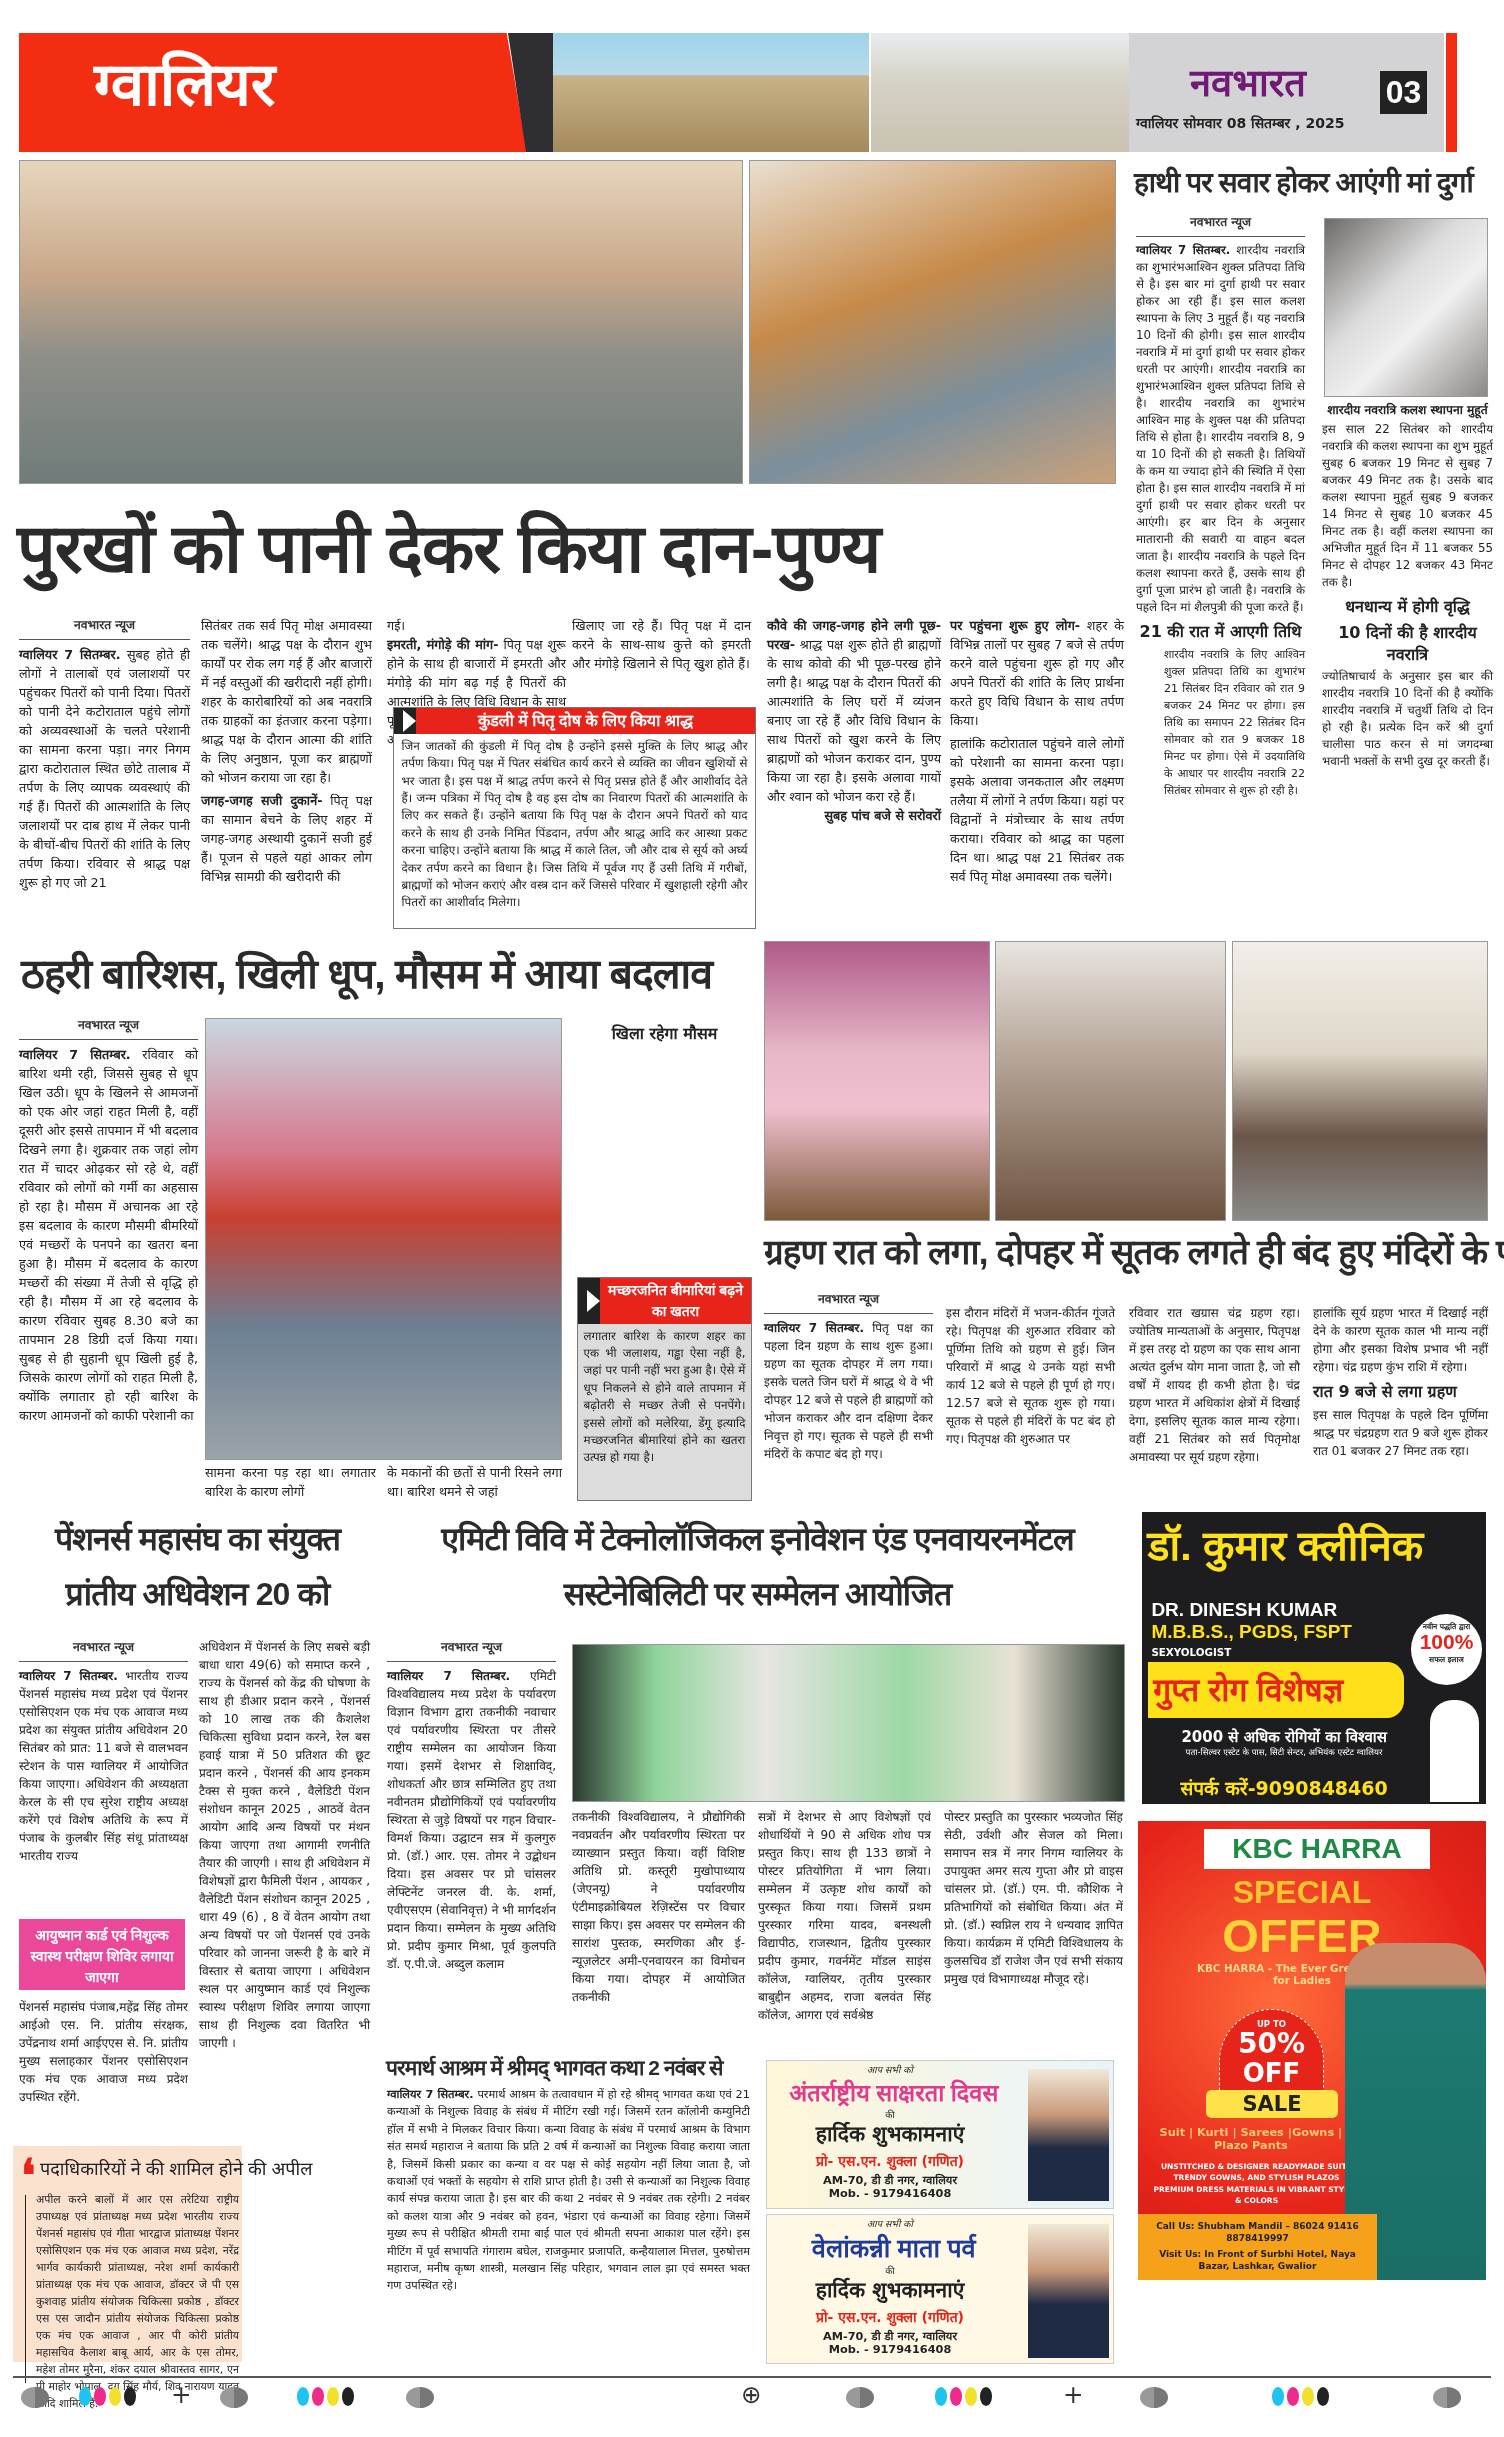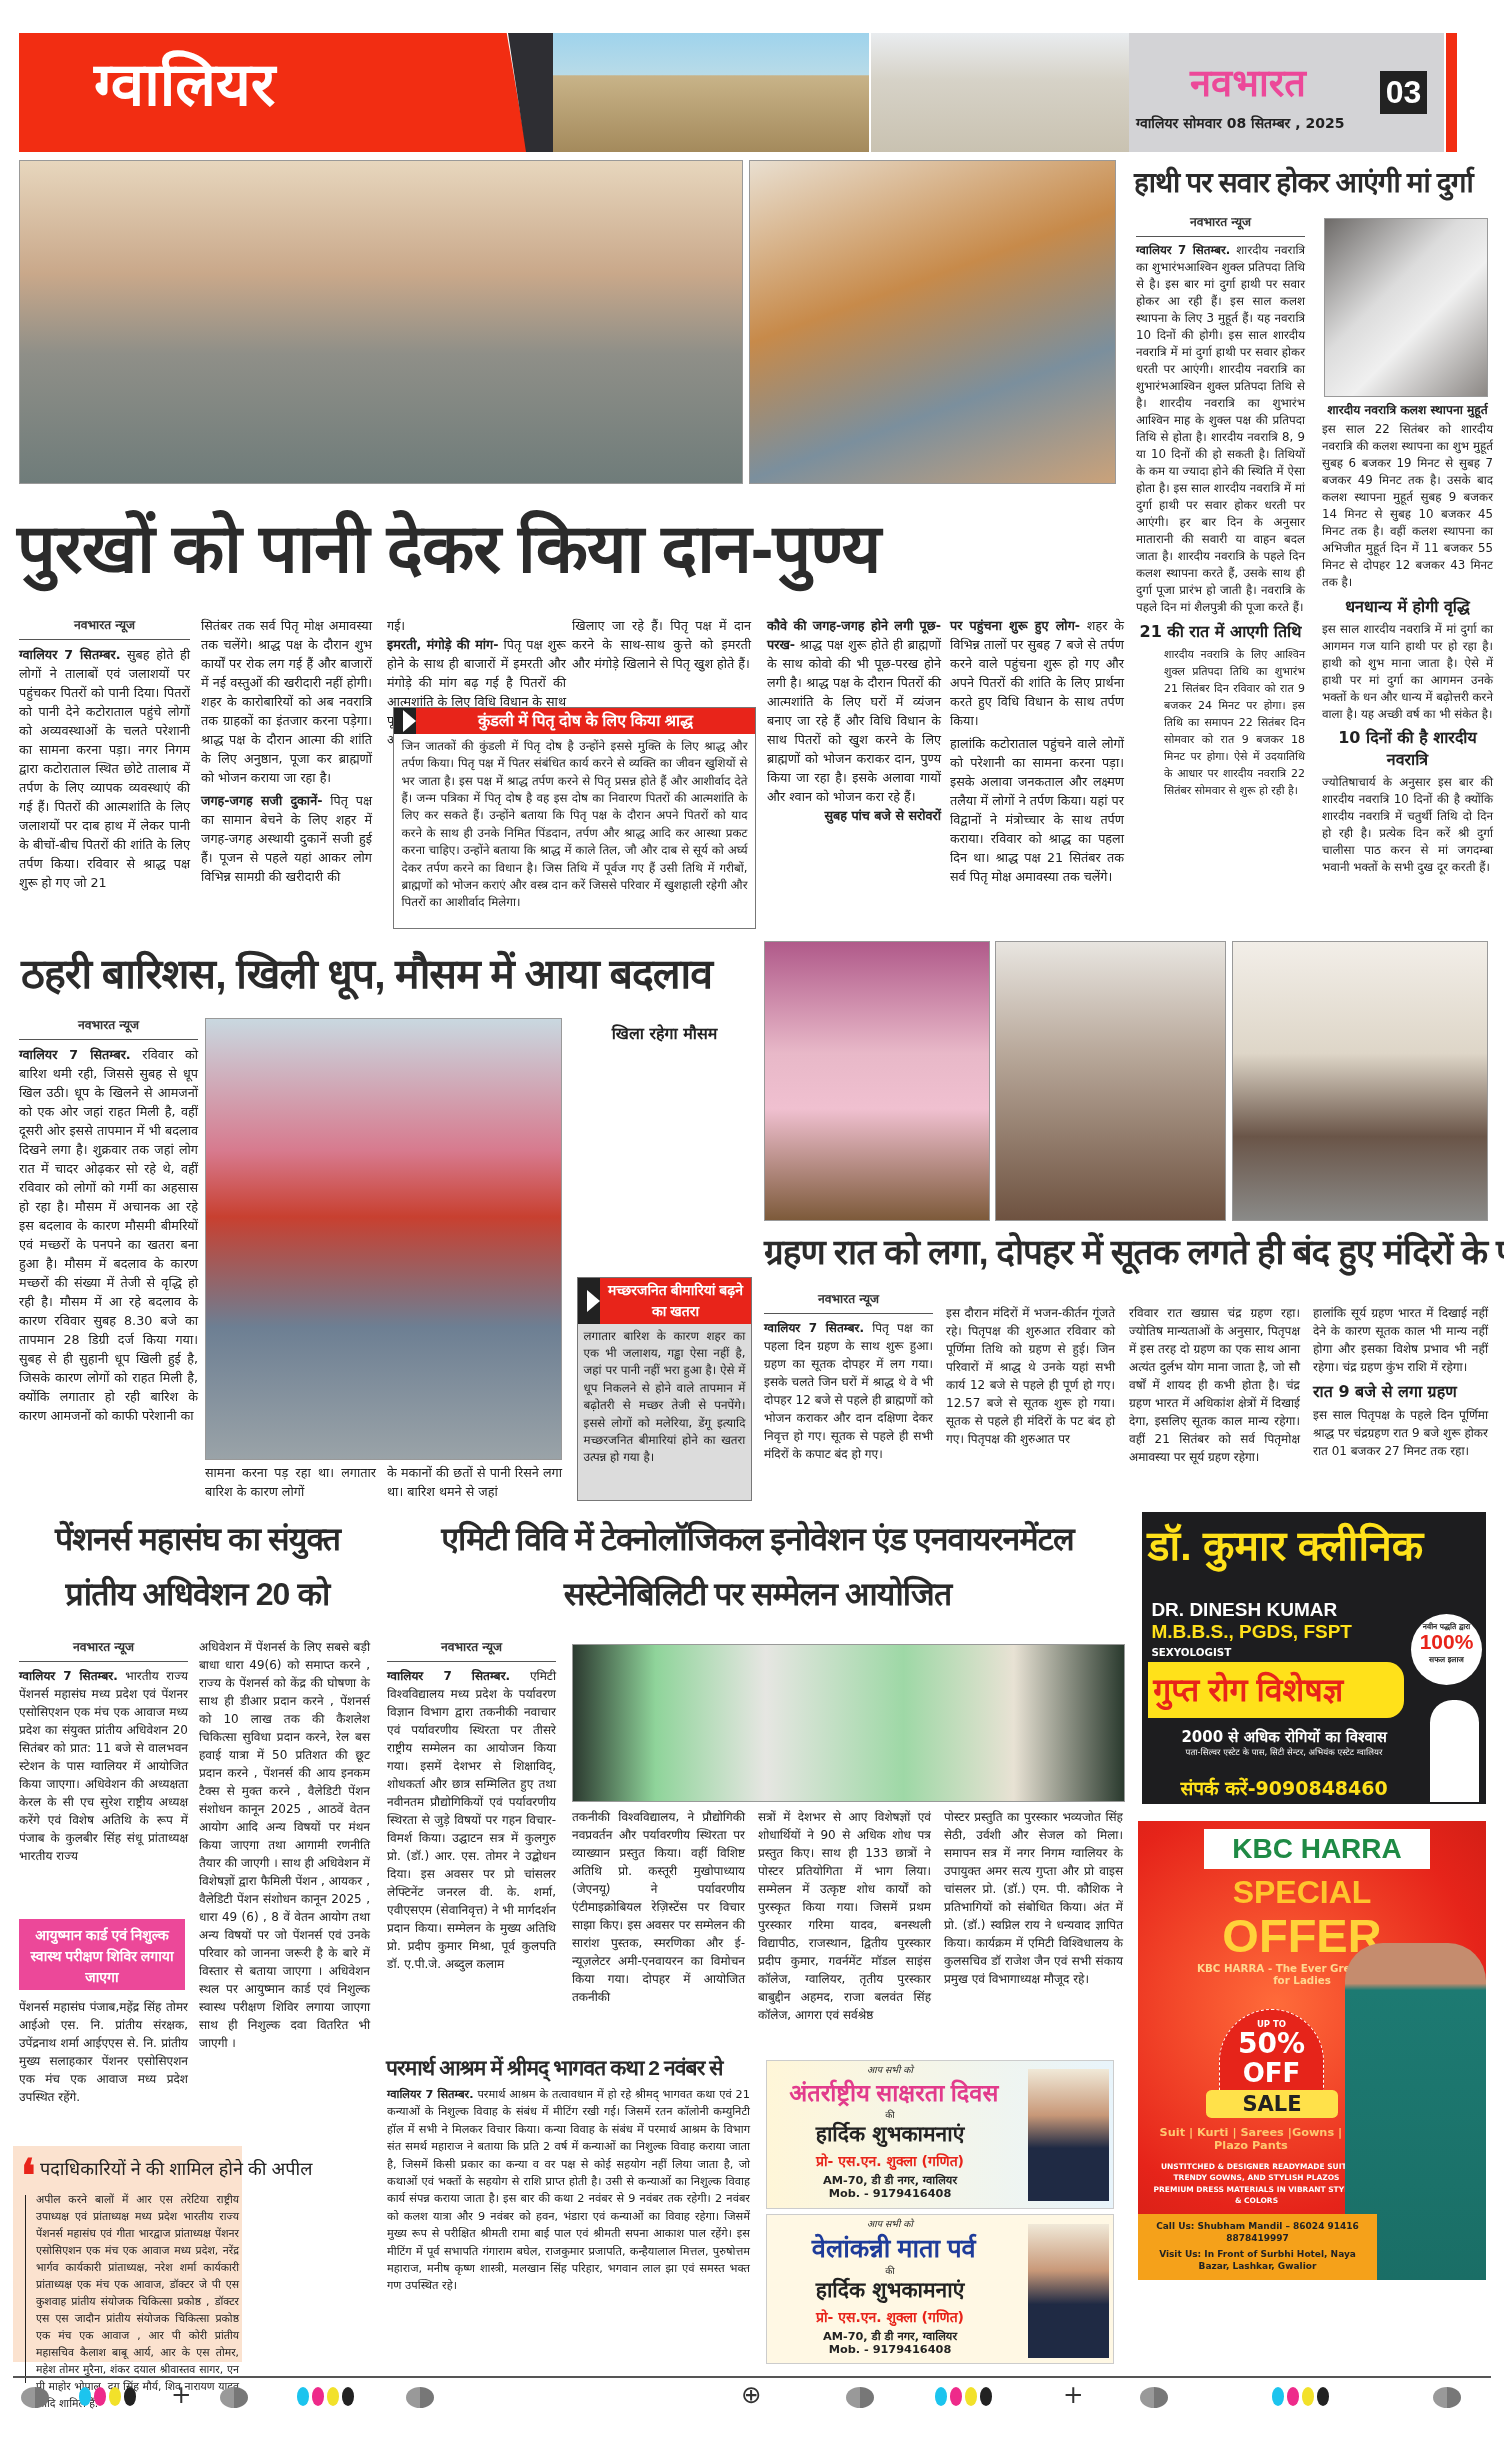--- a/index.html
+++ b/index.html
@@ -15,21 +15,21 @@
   .photo { background: linear-gradient(135deg,#8aa0a8,#b9b0a0 40%,#7b8d96); border: 0.9px solid #999; }
 
   
   #mast-red { left: 19px; top: 33px; width: 508px; height: 119px; background: #f22d12; clip-path: polygon(0 0, 96% 0, 100% 100%, 0 100%); }
   #mast-dark { left: 508px; top: 33px; width: 45px; height: 119px; background: #2e2e33; clip-path: polygon(0 0,100% 0,100% 100%,40% 100%); }
   #mast-title { left: 94px; top: 41px; font-size: 60px; color: #fff; font-weight: 700; font-family: "Liberation Sans", sans-serif; }
   #fort1 { left: 553px; top: 33px; width: 316px; height: 119px; background: linear-gradient(180deg,#9fd3ec 0%,#b8dbe8 35%,#c8b388 36%,#a48a5c 100%); }
   #fort2 { left: 871px; top: 33px; width: 258px; height: 119px; background: linear-gradient(180deg,#e9ecef 0%,#d6d2c7 40%,#c9c2b1 100%); }
   #mast-grey { left: 1129px; top: 33px; width: 315px; height: 119px; background: #d3d3d6; }
   #mast-redbar { left: 1446px; top: 33px; width: 11.3px; height: 119px; background: #f22d12; }
-  #paper-name { left: 1190px; top: 55px; font-size: 38px; font-weight: 700; font-family: "Liberation Sans", sans-serif; color: #ec4899; }
+  #paper-name { left: 1190px; top: 55px; font-size: 38px; font-weight: 700; font-family: "Liberation Sans", sans-serif; color: #701a75; }
   #page-no { left: 1380px; top: 71px; width: 47px; height: 43px; background: #222; color: #fff; font-size: 32px; font-weight: 700; text-align: center; line-height: 43px; font-family: "Liberation Sans", sans-serif; }
   #dateline { left: 1136px; top: 113px; font-size: 14px; font-weight: 700; color: #222; }
 
   .ybox { border: 0.9px solid #777; background: #fff; }
   .redhead { background: #e8241a; color: #fff; font-weight: 700; text-align: center; font-family: "Liberation Sans", sans-serif; position: relative; border-left: 22.6px solid #222; }
   .redhead::before { content: ""; position: absolute; left: -13px; top: 50%; transform: translateY(-50%); border-left: 13px solid #fff; border-top: 11.3px solid transparent; border-bottom: 11.3px solid transparent; }
 
   .regmark { position: absolute; top: 2387px; width: 28px; height: 21px; border-radius: 50%; background: linear-gradient(90deg,#999 50%,#777 50%); }
   .cmyk { position: absolute; top: 2387px; display: flex; gap: 2.8px; }
   .cmyk span { width: 12.2px; height: 19px; border-radius: 50%; display: inline-block; }
@@ -60,21 +60,20 @@
     <span>शारदीय नवरात्रि का शुभारंभआश्विन शुक्ल प्रतिपदा तिथि से है। इस बार मां दुर्गा हाथी पर सवार होकर आ रही हैं। इस साल कलश स्थापना के लिए 3 मुहूर्त हैं। यह नवरात्रि 10 दिनों की होगी। इस साल शारदीय नवरात्रि में मां दुर्गा हाथी पर सवार होकर धरती पर आएंगी। शारदीय नवरात्रि का शुभारंभआश्विन शुक्ल प्रतिपदा तिथि से है। शारदीय नवरात्रि का शुभारंभ आश्विन माह के शुक्ल पक्ष की प्रतिपदा तिथि से होता है। शारदीय नवरात्रि 8, 9 या 10 दिनों की हो सकती है। तिथियों के कम या ज्यादा होने की स्थिति में ऐसा होता है। इस साल शारदीय नवरात्रि में मां दुर्गा हाथी पर सवार होकर धरती पर आएंगी। हर बार दिन के अनुसार मातारानी की सवारी या वाहन बदल जाता है। शारदीय नवरात्रि के पहले दिन कलश स्थापना करते हैं, उसके साथ ही दुर्गा पूजा प्रारंभ हो जाती है। नवरात्रि के पहले दिन मां शैलपुत्री की पूजा करते हैं।</span>
   </div>
   <div class="sub">21 की रात में आएगी तिथि</div>
   <div class="col" style="font-size:11px;line-height:17px;margin-left:28px;">शारदीय नवरात्रि के लिए आश्विन शुक्ल प्रतिपदा तिथि का शुभारंभ 21 सितंबर दिन रविवार को रात 9 बजकर 24 मिनट पर होगा। इस तिथि का समापन 22 सितंबर दिन सोमवार को रात 9 बजकर 18 मिनट पर होगा। ऐसे में उदयातिथि के आधार पर शारदीय नवरात्रि 22 सितंबर सोमवार से शुरू हो रही है।</div>
 </div>
 <div class="abs photo" style="left:1324px;top:218px;width:164px;height:179px;background:linear-gradient(135deg,#6d6a68,#dcdcdc 40%,#f0f0f0 60%,#8c8885);"></div>
 <div class="abs" style="left:1320px;top:401px;width:175px;font-size:12.2px;font-weight:700;text-align:center;">शारदीय नवरात्रि कलश स्थापना मुहूर्त</div>
 <div class="abs" style="left:1322px;top:421px;width:171px;">
   <div class="col" style="font-size:11.8px;line-height:17px;">इस साल 22 सितंबर को शारदीय नवरात्रि की कलश स्थापना का शुभ मुहूर्त सुबह 6 बजकर 19 मिनट से सुबह 7 बजकर 49 मिनट तक है। उसके बाद कलश स्थापना मुहूर्त सुबह 9 बजकर 14 मिनट से सुबह 10 बजकर 45 मिनट तक है। वहीं कलश स्थापना का अभिजीत मुहूर्त दिन में 11 बजकर 55 मिनट से दोपहर 12 बजकर 43 मिनट तक है।</div>
   <div class="sub">धनधान्य में होगी वृद्धि</div>
-  <div class="col" style="font-size:11.8px;line-height:17px;">इस साल शारदीय नवरात्रि में मां दुर्गा का आगमन गज यानि हाथी पर हो रहा है। हाथी को शुभ माना जाता है। ऐसे में हाथी पर मां दुर्गा का आगमन उनके भक्तों के धन और धान्य में बढ़ोत्तरी करने वाला है। यह अच्छी वर्ष का भी संकेत है।</div>
   <div class="sub">10 दिनों की है शारदीय नवरात्रि</div>
   <div class="col" style="font-size:11.8px;line-height:17px;">ज्योतिषाचार्य के अनुसार इस बार की शारदीय नवरात्रि 10 दिनों की है क्योंकि शारदीय नवरात्रि में चतुर्थी तिथि दो दिन हो रही है। प्रत्येक दिन करें श्री दुर्गा चालीसा पाठ करन से मां जगदम्बा भवानी भक्तों के सभी दुख दूर करती हैं।</div>
 </div>
 
 <div class="abs hl" style="left:17px;top:503px;width:1110px;font-size:68px;line-height:90px;white-space:nowrap;">पुरखों को पानी देकर किया दान-पुण्य</div>
 <div class="abs" style="left:19px;top:616px;width:171px;">
   <div class="byline">नवभारत न्यूज</div>
   <div class="col"><b>ग्वालियर 7 सितम्बर.</b> <span>सुबह होते ही लोगों ने तालाबों एवं जलाशयों पर पहुंचकर पितरों को पानी दिया। पितरों को पानी देने कटोराताल पहुंचे लोगों को अव्यवस्थाओं के चलते परेशानी का सामना करना पड़ा। नगर निगम द्वारा कटोराताल स्थित छोटे तालाब में तर्पण के लिए व्यापक व्यवस्थाएं की गई हैं। पितरों की आत्मशांति के लिए जलाशयों पर दाब हाथ में लेकर पानी के बीचों-बीच पितरों की शांति के लिए तर्पण किया। रविवार से श्राद्ध पक्ष शुरू हो गए जो 21</span></div>
 </div>
 <div class="abs" style="left:201px;top:616px;width:171px;">

